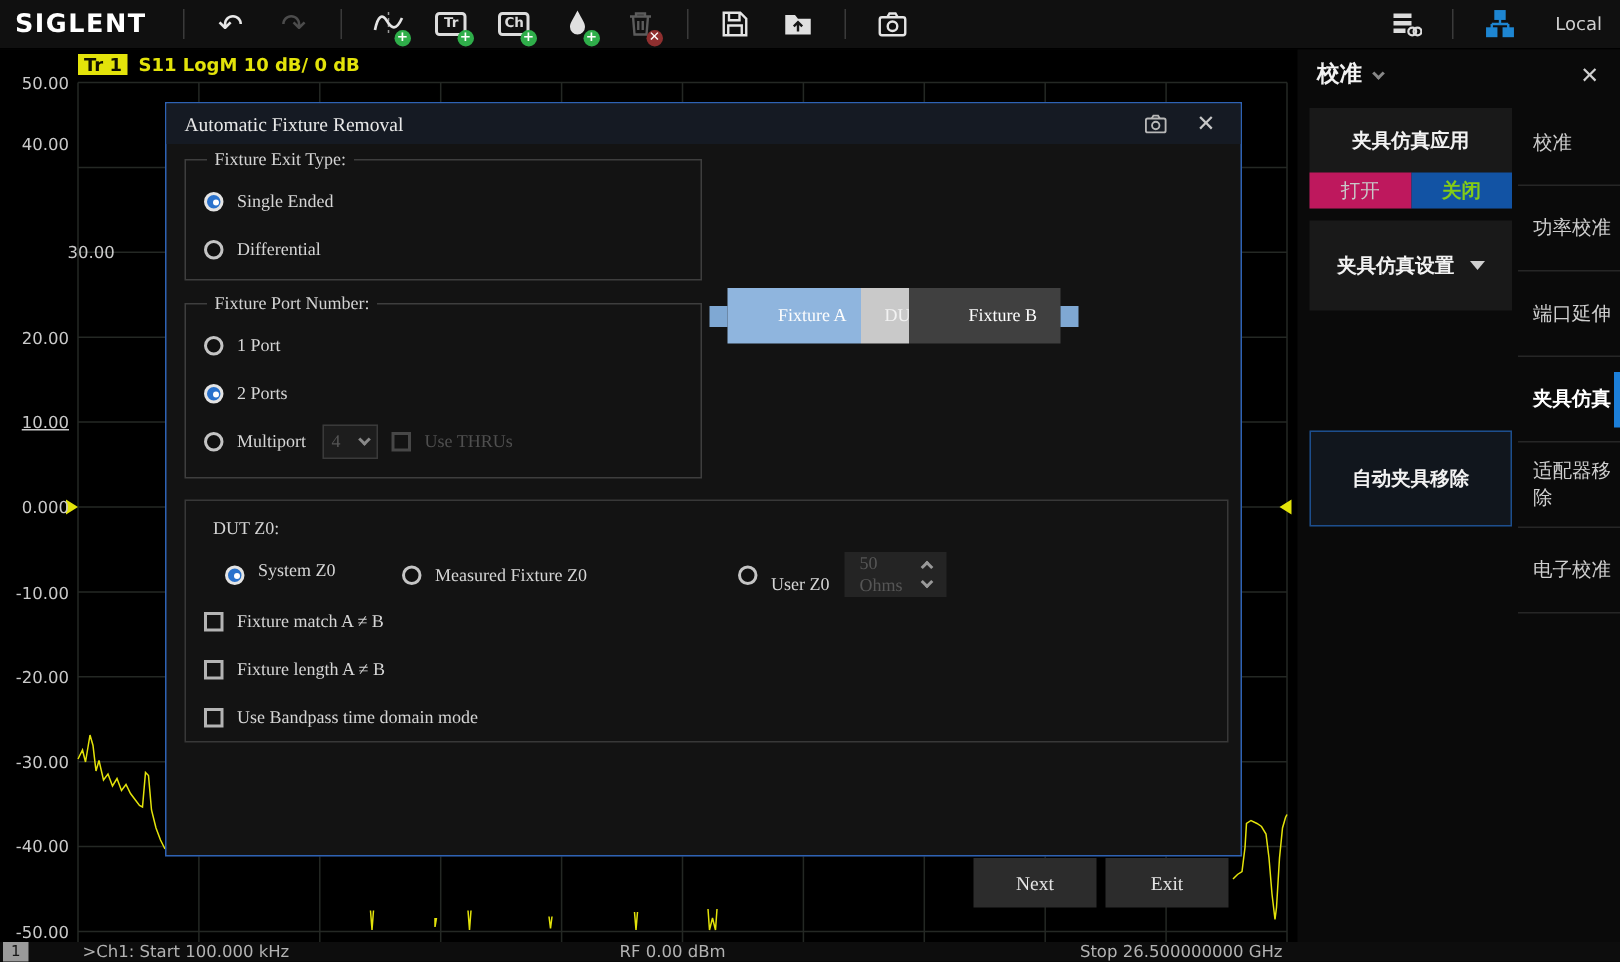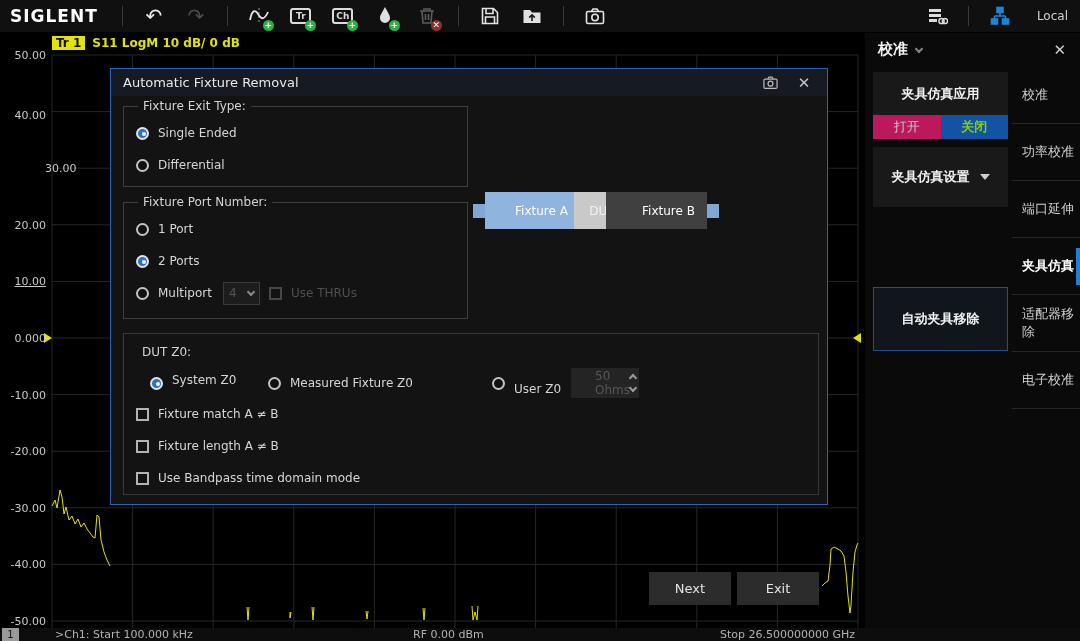--- a/index.html
+++ b/index.html
@@ -27,22 +27,22 @@
   
   #main { position:absolute; left:0; top:33px; width:1080px; height:595px; background:#000; }
   #graph-svg { position:absolute; left:0; top:0; }
   #ylabels span { position:absolute; left:0; width:46px; text-align:right;
     color:#c9c9c9; font-size:11px; }
   #trace-header { position:absolute; left:52px; top:3px; font-size:12px; display:flex; gap:7px; }
   #trace-header .tr { background:#e3e30a; color:#101000; padding:0 4px; font-weight:bold; }
   #trace-header .pr { color:#e3e30a; font-weight:bold; }
 
   
-  #dialog { position:absolute; left:110px; top:35px; width:718px; height:437px;
-    background:#131313; border:1px solid #2e62b4; color:#d8d8d8; }
+  #dialog { position:absolute; left:110px; top:35px; width:718px; height:503px;
+    background:#131313; border:1px solid #2e62b4; color:#d8d8d8;font-family:Liberation Serif, serif; }
   #dlg-title { height:27px; background:#151a23; display:flex; align-items:center; padding:0 12px; }
   #dlg-title .ttl { font-size:13px; color:#e8e8e8; }
   #dlg-title .sp { flex:1; }
   .dlg-ico { width:22px; height:22px; display:flex; align-items:center; justify-content:center; margin-left:12px; }
   .xmark { color:#c8c8c8; font-size:15px; }
   fieldset { position:absolute; border:1px solid #3e3e3e; padding:4px 12px; }
   legend { font-size:12px; color:#d4d4d4; padding:0 5px; margin-left:2px; }
   .rrow { display:flex; align-items:center; height:32px; gap:9px; }
   .radio { width:13px; height:13px; border:2px solid #c4c4c4; border-radius:50%; position:relative; flex:none; background:#101010; }
   .radio.on { background:#2a72cc; border-color:#e4e4e4; }
@@ -60,21 +60,21 @@
   
   #diagram { position:absolute; left:362px; top:123px; width:246px; height:37px; display:flex; align-items:center; }
   .tab { width:12px; height:14px; background:#7fa8d3; flex:none; }
   .seg { height:37px; display:flex; align-items:center; justify-content:center; font-size:12px; color:#fdfdfd;padding-left:24px; }
   .seg.fa { width:89px; } .seg.fb { width:101px; }
   .seg.dut { width:32px; color:#f2f2f2; }
   
   #z0box { position:absolute; left:12px; top:264px; width:696px; height:162px; border:1px solid #383838; }
   #z0box .cap { position:absolute; left:18px; top:11px; font-size:12px; color:#d4d4d4; }
   .z0row { position:absolute; left:26px; top:32px; width:650px; height:34px; display:flex; align-items:center; }
-  .spin { width:68px; height:30px; background:#242424; display:flex; align-items:center; margin-left:10px; padding:0 24px; }
+  .spin { width:68px; height:30px; background:#242424; display:flex; align-items:center; margin-left:10px; padding:0 10px; }
   .spin .val { color:#565656; font-size:12px; flex:1; }
   .spin .arrows { display:flex; flex-direction:column; gap:4px; }
   .chev-u { width:6px; height:6px; border-left:2px solid #9a9a9a; border-top:2px solid #9a9a9a; transform:rotate(45deg); }
   .chev-d2 { width:6px; height:6px; border-right:2px solid #9a9a9a; border-bottom:2px solid #9a9a9a; transform:rotate(45deg); }
   .ckrow { position:absolute; left:12px; display:flex; align-items:center; gap:9px; height:20px; }
   
   .dlg-btn { position:absolute; top:503px; width:82px; height:33px; background:#2c2c2c;
     color:#e4e4e4; font-size:13px; display:flex; align-items:center; justify-content:center; }
 
   
@@ -229,21 +229,21 @@
       <polyline points="290,579 290,585 291,579" fill="none" stroke="#e3e30a" stroke-width="1"></polyline>
       <polyline points="312,574 313,587 314,574" fill="none" stroke="#e3e30a" stroke-width="1"></polyline>
       <polyline points="366,578 367,586 368,578" fill="none" stroke="#e3e30a" stroke-width="1"></polyline>
       <polyline points="423,575 424,587 425,575" fill="none" stroke="#e3e30a" stroke-width="1"></polyline>
       <polyline points="472,573 473,587 475,579 477,587 478,573" fill="none" stroke="#e3e30a" stroke-width="1"></polyline>
       <polygon points="44,300 52,305 44,310" fill="#e3e30a"></polygon>
       <polygon points="861,300 853,305 861,310" fill="#e3e30a"></polygon>
     </svg>
   <div id="ylabels">
       <span style="top: 16px;">50.00</span>
-      <span style="top: 76px;">40.00</span>
+      <span style="top: 57px;">40.00</span>
       <span style="top: 129.2px; padding-left: 45px;">30.00</span>
       <span style="top: 185.8px;">20.00</span>
       <span style="top: 242.4px; text-decoration: underline;">10.00</span>
       <span style="top: 299px;">0.000</span>
       <span style="top: 355.6px;">-10.00</span>
       <span style="top: 412.2px;">-20.00</span>
       <span style="top: 468.8px;">-30.00</span>
       <span style="top: 525.4px;">-40.00</span>
       <span style="top: 582px;">-50.00</span>
     </div>

